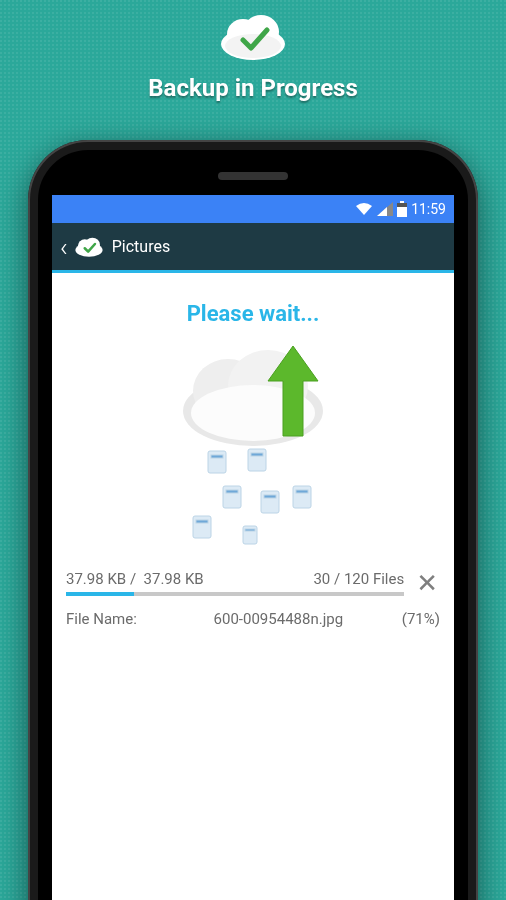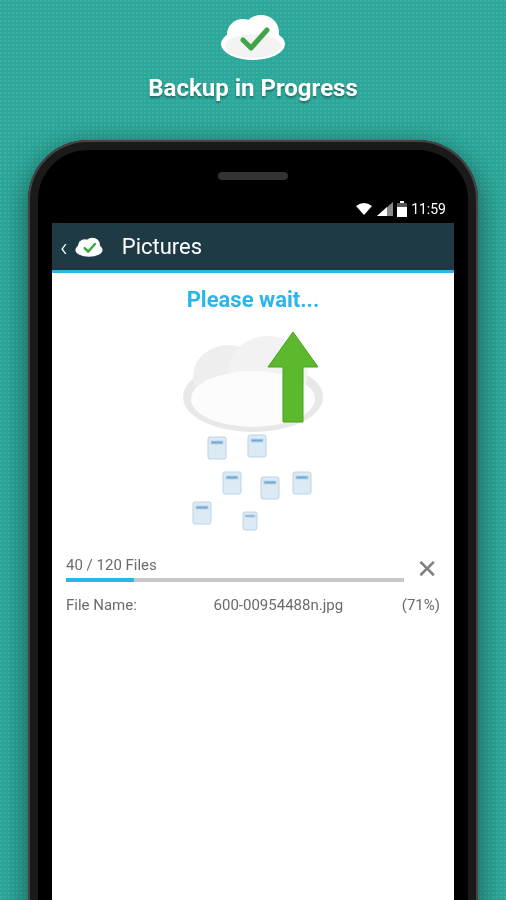--- a/index.html
+++ b/index.html
@@ -5,27 +5,27 @@
 *{box-sizing:border-box;margin:0;padding:0}
 body{width:506px;height:900px;background:#2ba89a;font-family:Roboto,Arial,sans-serif;position:relative;overflow:hidden}
 body::before{content:"";position:absolute;inset:0;background-image:radial-gradient(circle at 1px 1px,rgba(255,255,255,0.08) 1px,transparent 0);background-size:4px 4px;pointer-events:none}
 .promo-header{text-align:center;padding:12px 0 10px;position:relative;z-index:1}
 .promo-cloud{display:inline-block;margin-bottom:8px}
 .promo-title{color:#fff;font-size:24px;font-weight:700;text-shadow:0 2px 2px rgba(0,0,0,0.35)}
 .phone{position:absolute;left:50%;transform:translateX(-50%);top:140px;width:450px;height:820px;background:#1a1a1a;border-radius:60px;padding:10px;box-shadow:0 0 0 2px #444 inset,0 8px 30px rgba(0,0,0,0.5)}
 .phone-inner{background:#000;border-radius:50px;height:100%;padding:45px 14px 0;position:relative}
 .speaker{position:absolute;top:22px;left:50%;transform:translateX(-50%);width:70px;height:8px;background:#333;border-radius:4px}
 .screen{background:#fff;height:100%;overflow:hidden;position:relative}
-.statusbar{background:#000000;color:#fff;height:28px;display:flex;align-items:center;justify-content:flex-end;padding:0 8px;font-size:14px;gap:4px}
+.statusbar{background:#3b82f6;color:#fff;height:28px;display:flex;align-items:center;justify-content:flex-end;padding:0 8px;font-size:14px;gap:4px}
 .statusbar svg{display:block}
 .appbar{background:#1e3a44;height:50px;display:flex;align-items:center;padding:0 8px;color:#fff;border-bottom:3px solid #2ab6e8}
 .back{display:flex;align-items:center;gap:4px}
 .back-chevron{font-size:26px;font-weight:300;line-height:1}
-.appbar-title{font-size:22px;margin-left:16px}
-.content{padding:14px 14px;position:relative}
+.appbar-title{font-size:16px;margin-left:6px}
+.content{padding:28px 14px;position:relative}
 .wait{color:#2ab6e8;text-align:center;font-size:22px;font-weight:700;margin-bottom:10px}
 .upload-illustration{height:230px;display:flex;align-items:center;justify-content:center;position:relative}
 .progress-row{display:flex;align-items:center;gap:10px;margin-top:4px}
 .progress-meta{flex:1}
 .meta-line{display:flex;justify-content:space-between;font-size:15px;color:#6b6b6b;margin-bottom:4px}
 .progress-bar{height:4px;background:#c8c8c8;position:relative}
 .progress-fill{position:absolute;left:0;top:0;height:100%;background:#2ab6e8}
 .close{font-size:26px;color:#7f7f7f;line-height:1;padding:0 2px}
 .file-row{display:flex;margin-top:14px;font-size:15px;color:#6b6b6b;gap:24px}
 .file-name{flex:1;text-align:center;padding-left:18px}
@@ -120,21 +120,22 @@
             <g fill="#dceaf5" stroke="#bcd4e6">
                 <rect x="90" y="185" width="14" height="18" rx="2"></rect>
                 <rect x="92" y="188" width="10" height="2" fill="#6fa8d8"></rect>
               </g>
           </svg>
         </div>
 
         <div class="progress-row">
           <div class="progress-meta">
             <div class="meta-line">
-              <span><span>40</span> / <span>120 Files</span></span>
+              <span><span>37.98 KB</span> / &nbsp;<span>37.98 KB</span></span>
+              <span><span>30</span> / <span>120 Files</span></span>
             </div>
             <div class="progress-bar">
               <div class="progress-fill" style="width:20%"></div>
             </div>
           </div>
           <div class="close">
             <span>✕</span>
           </div>
         </div>
 

